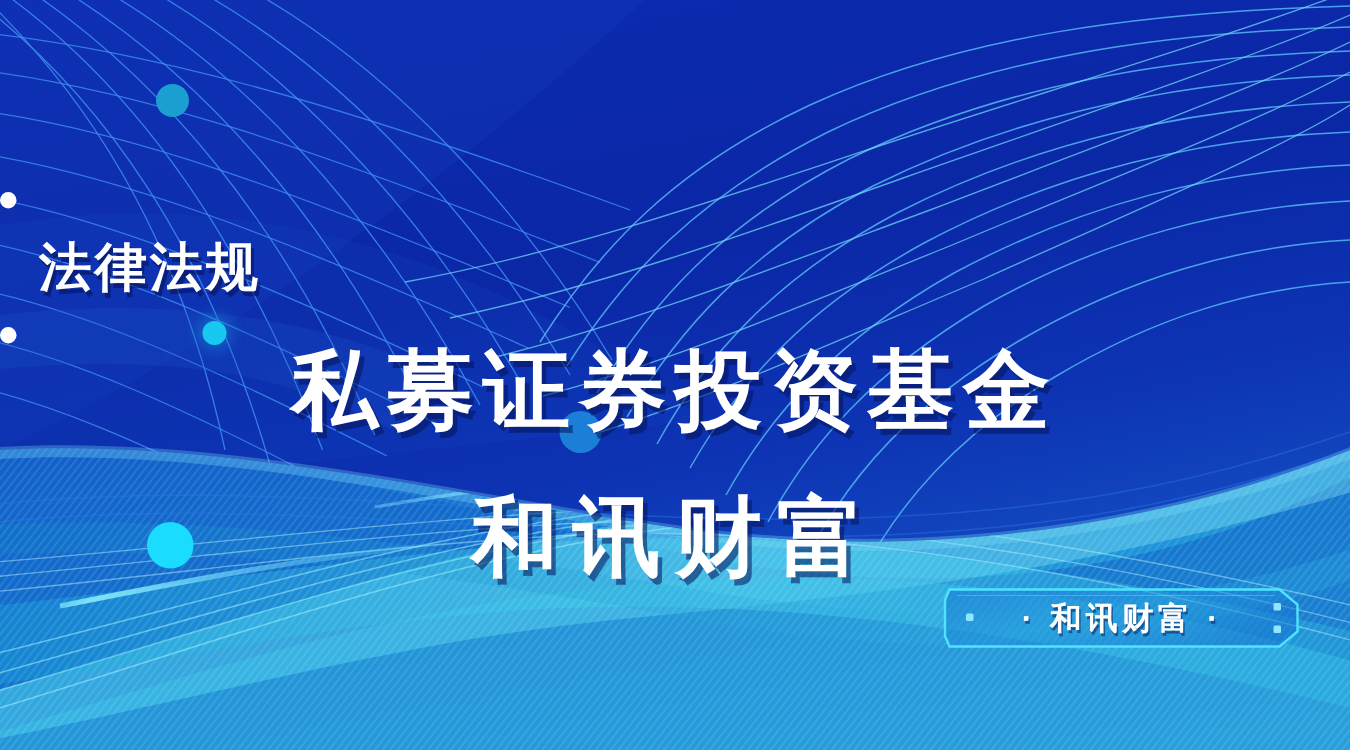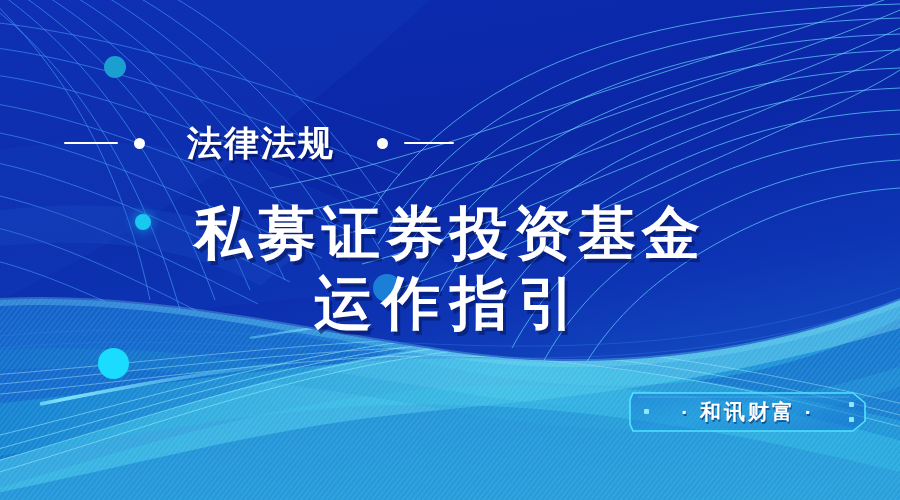--- a/index.html
+++ b/index.html
@@ -17,23 +17,23 @@
   
   .layer{position:absolute;inset:0;}
   .layer svg{display:block;width:900px;height:500px;}
 
   
   .tag-row{
     position:absolute;
     left:0; top:112px;
     width:520px; height:62px;
     display:flex;
-    align-items:center;
     gap:16px;
     z-index:20;
+    flex-direction:column;
   }
   .dash-line{
     height:2px;
     background:#ffffff;
     border-radius:1px;
   }
   .dash-line.left{width:54px;margin-left:64px;}
   .dash-line.right{width:50px;}
   .dot-sm{
     width:11px;height:11px;border-radius:50%;
@@ -61,20 +61,21 @@
   }
   .headline .ln{
     display:block;
     color:#ffffff;
     font-size:58px;
     font-weight:bold;
     line-height:70px;
     letter-spacing:6px;
     text-shadow:3px 4px 0 rgba(6,20,90,.55);
     white-space:nowrap;
+    margin-top:28px;
   }
   .headline .ln2{letter-spacing:10px;}
 
   
   .badge{
     position:absolute;
     left:628px; top:390px;
     width:240px; height:44px;
     z-index:25;
   }
@@ -283,21 +284,21 @@
   <div class="tag-row">
     <div class="dash-line left"></div>
     <div class="dot-sm"></div>
     <div class="tag-text">法律法规</div>
     <div class="dot-sm"></div>
     <div class="dash-line right"></div>
   </div>
 
   <div class="headline">
     <span class="ln ln1">私募证券投资基金</span>
-    <span class="ln ln2">运作指引</span>
+    <span class="ln ln2">和讯财富</span>
   </div>
 
   <div class="badge">
     <div class="frame">
       <svg viewBox="0 0 240 44" preserveAspectRatio="none" aria-hidden="true">
         <defs>
           <linearGradient id="gBadge" x1="0" y1="0" x2="1" y2="0.6">
             <stop offset="0" stop-color="#1470cf" stop-opacity="0.55"></stop>
             <stop offset="0.5" stop-color="#1d8ddb" stop-opacity="0.45"></stop>
             <stop offset="1" stop-color="#1470cf" stop-opacity="0.55"></stop>

